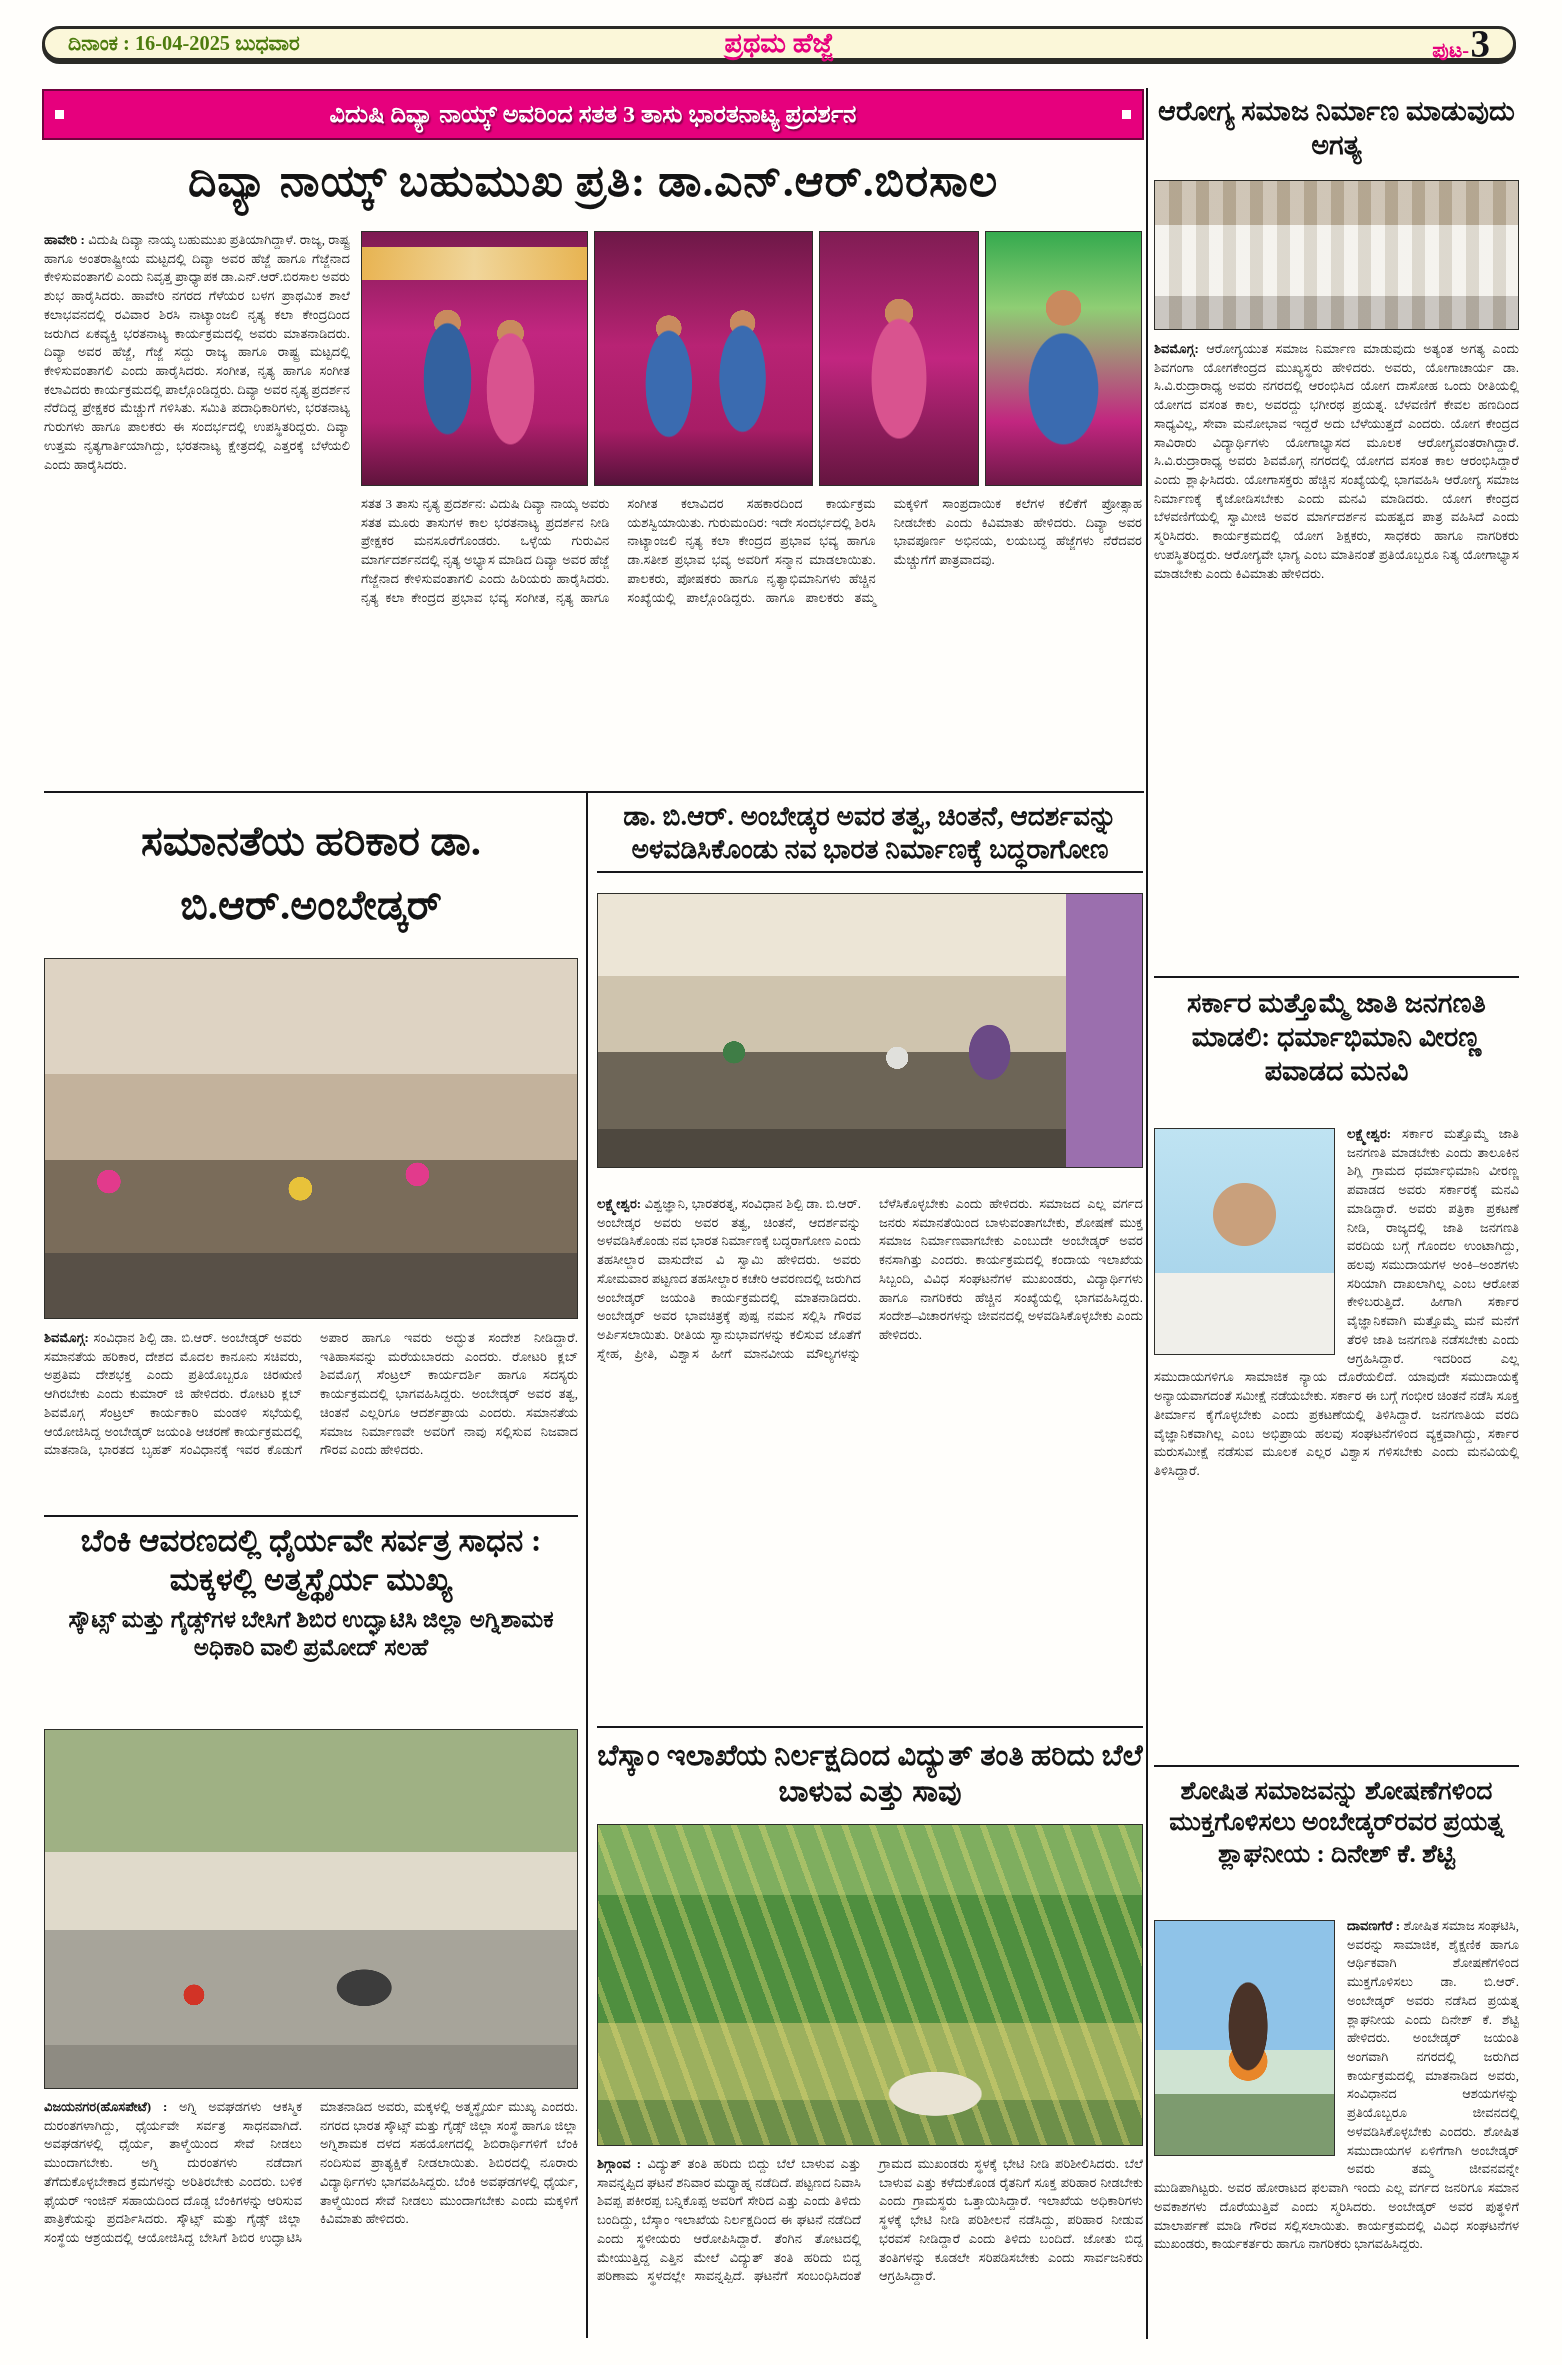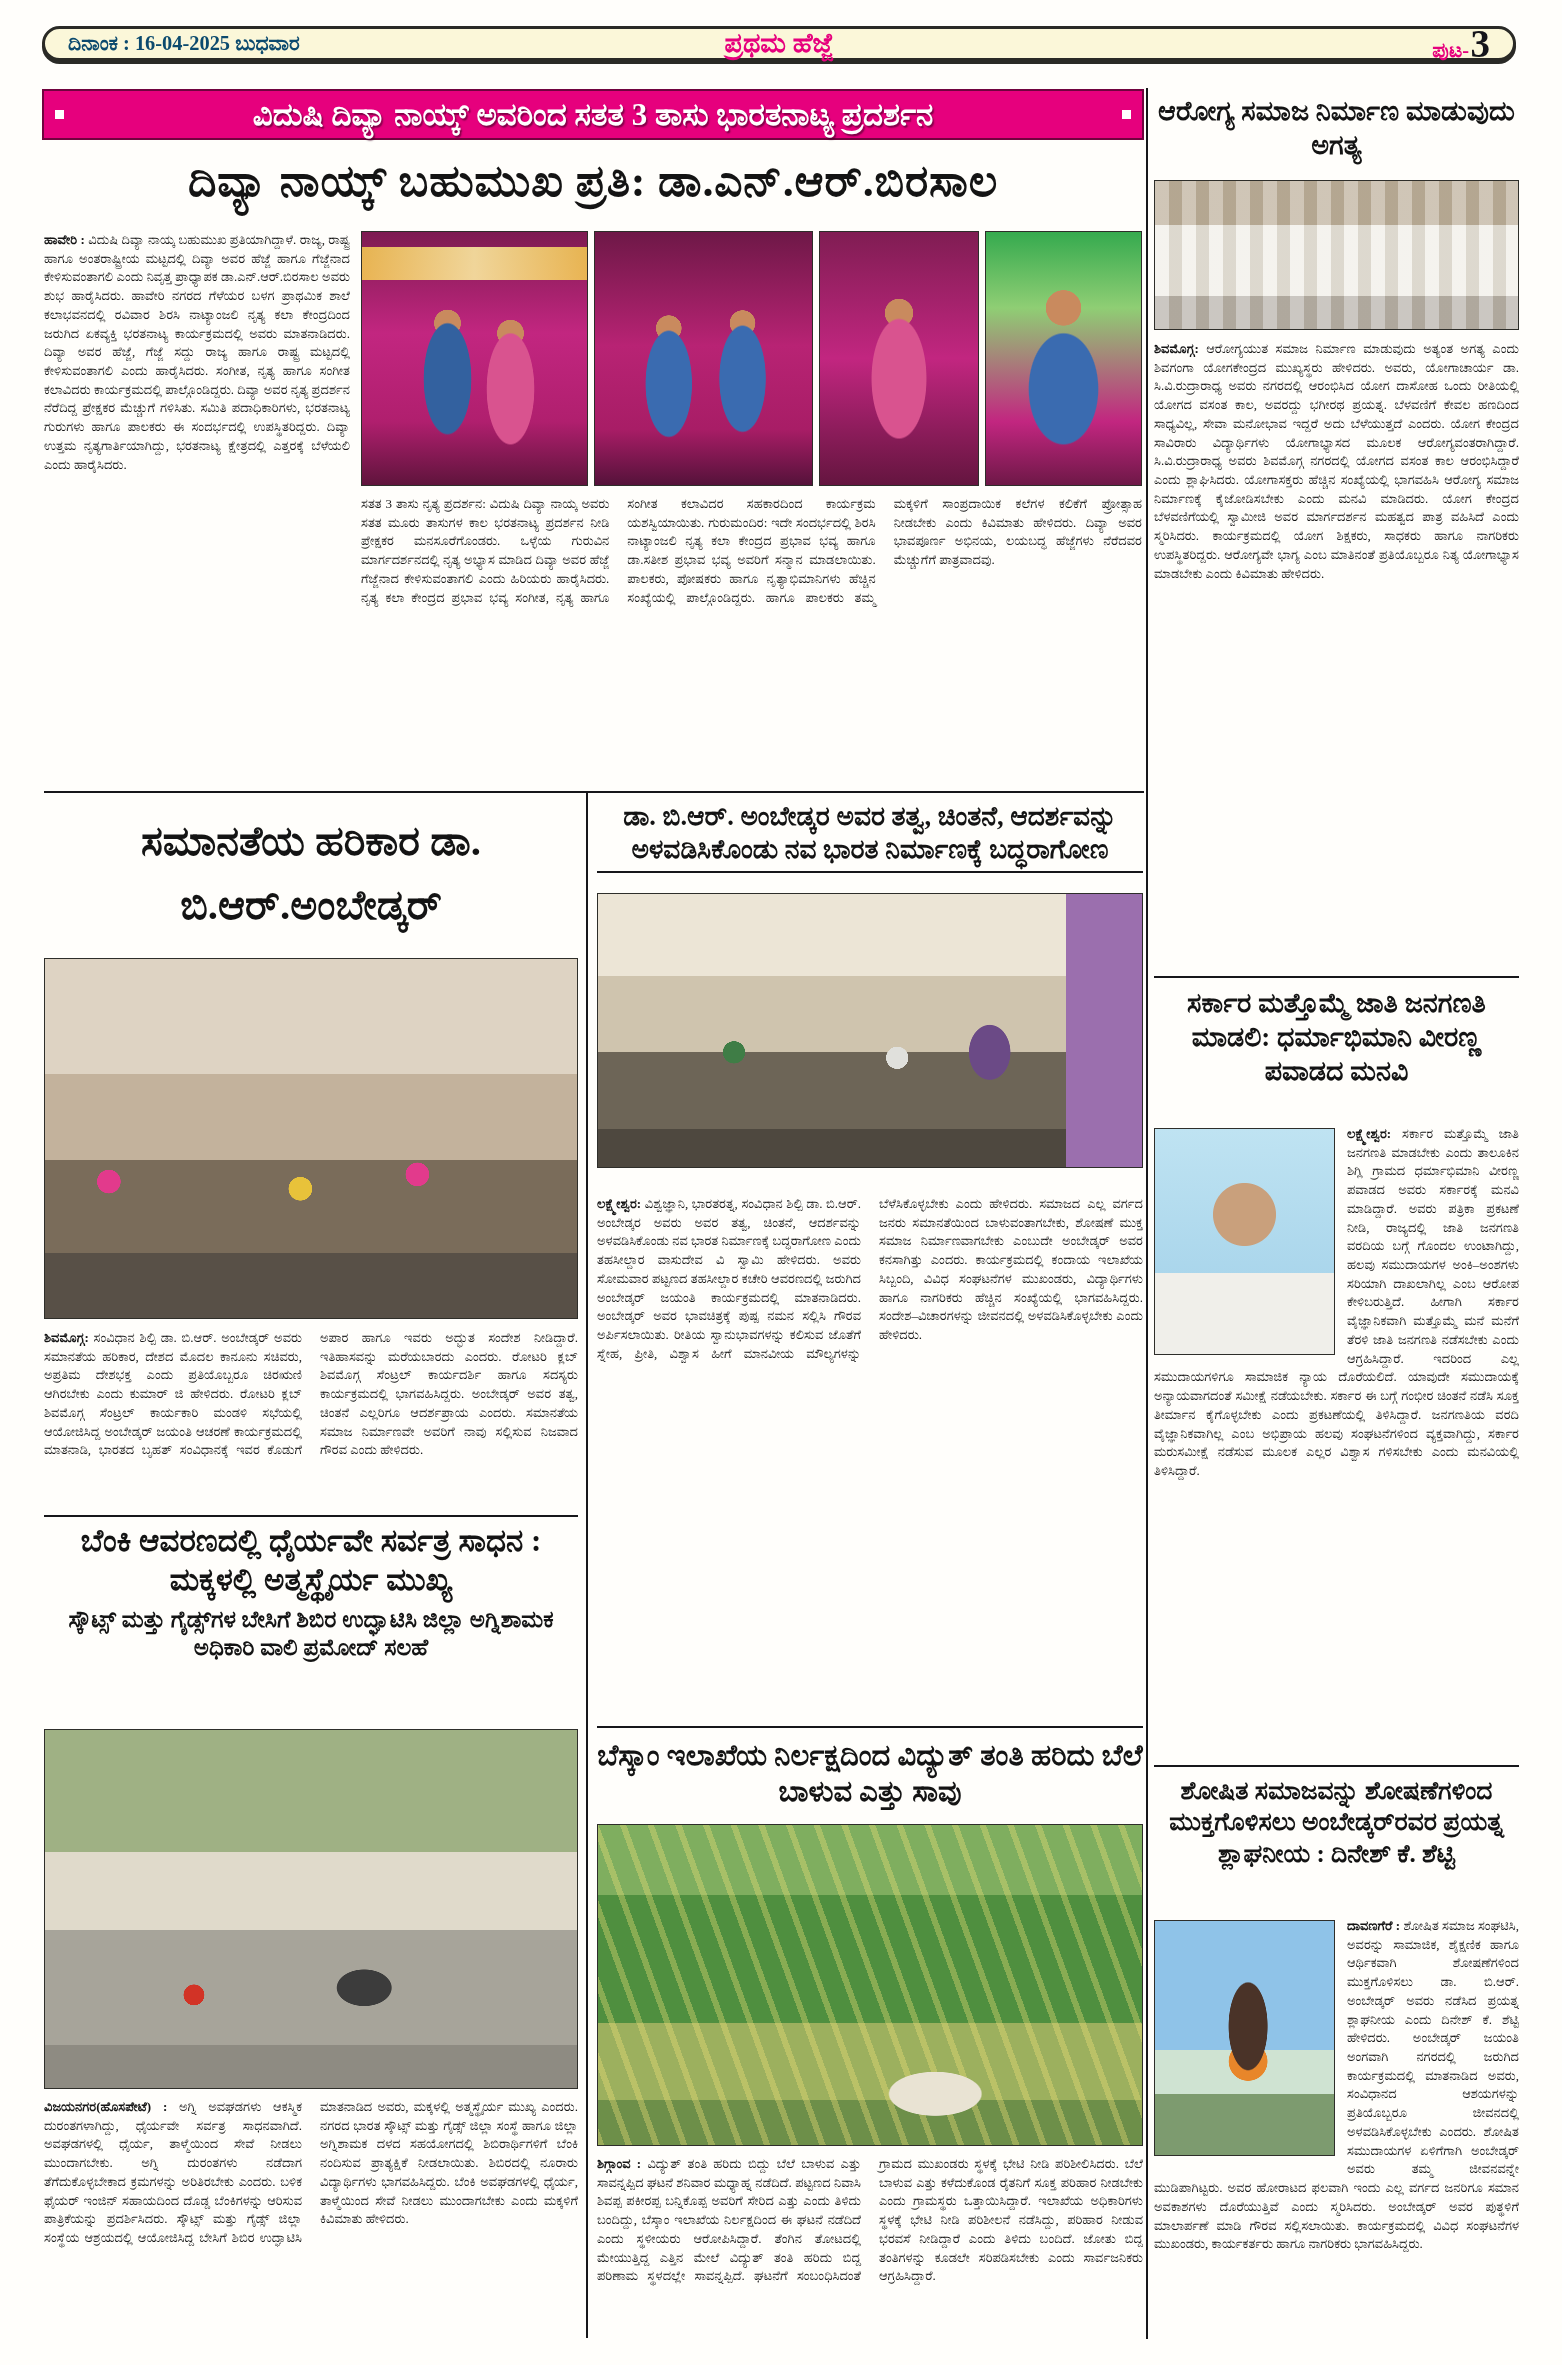--- a/index.html
+++ b/index.html
@@ -3,29 +3,29 @@
 <meta charset="utf-8">
 <style>
   html,body{margin:0;padding:0;background:#e8e8e4;}
   .page{position:relative;width:1562px;height:2366px;background:#fffefb;
         font-family:"Liberation Serif","DejaVu Serif",serif;color:#141414;overflow:hidden;}
   .abs{position:absolute;}
   
   .masthead{left:42px;top:26px;width:1474px;height:35px;background:#fbf7d9;
             border:3px solid #2a2a26;border-radius:18px;box-shadow:0 3px 0 #2a2a26;
             display:flex;align-items:center;padding:0 23px;box-sizing:border-box;}
-  .mast-date{color:#0c4a6e;font-weight:bold;font-size:20.4px;white-space:nowrap;}
+  .mast-date{color:#4d7c0f;font-weight:bold;font-size:20.4px;white-space:nowrap;}
   .mast-title{position:absolute;left:50%;transform:translateX(-50%);color:#e6007d;
               font-size:27px;font-weight:bold;white-space:nowrap;}
   .mast-page{margin-left:auto;color:#e6007d;font-size:20.4px;font-weight:bold;display:flex;align-items:baseline;}
   .mast-page .num{color:#15151a;font-size:39px;font-weight:bold;line-height:1;margin-left:1.5px;}
   
   .banner{left:42px;top:89px;width:1102px;height:51px;background:#e6007d;border:2.3px solid #70033e;
           display:flex;align-items:center;justify-content:space-between;padding:0 10.6px;box-sizing:border-box;}
-  .banner-text{flex:1;text-align:center;color:#fff;font-size:31px;font-weight:bold;
+  .banner-text{flex:1;text-align:center;color:#fff;font-size:24px;font-weight:bold;
                text-shadow:1.5px 2.3px 1.5px rgba(60,0,35,.6);white-space:nowrap;}
   .banner-sq{width:9.8px;height:9.8px;background:#fff;flex:0 0 auto;}
   .lead-headline{left:42px;top:159px;width:1102px;text-align:center;font-size:44px;font-weight:bold;
                  letter-spacing:0.8px;line-height:1.05;}
   
   .body-text{font-size:13px;line-height:1.44;text-align:justify;overflow:hidden;}
   .dateline{font-weight:bold;}
   .cols2{column-count:2;column-gap:18px;}
   .cols3{column-count:3;column-gap:18px;}
   

